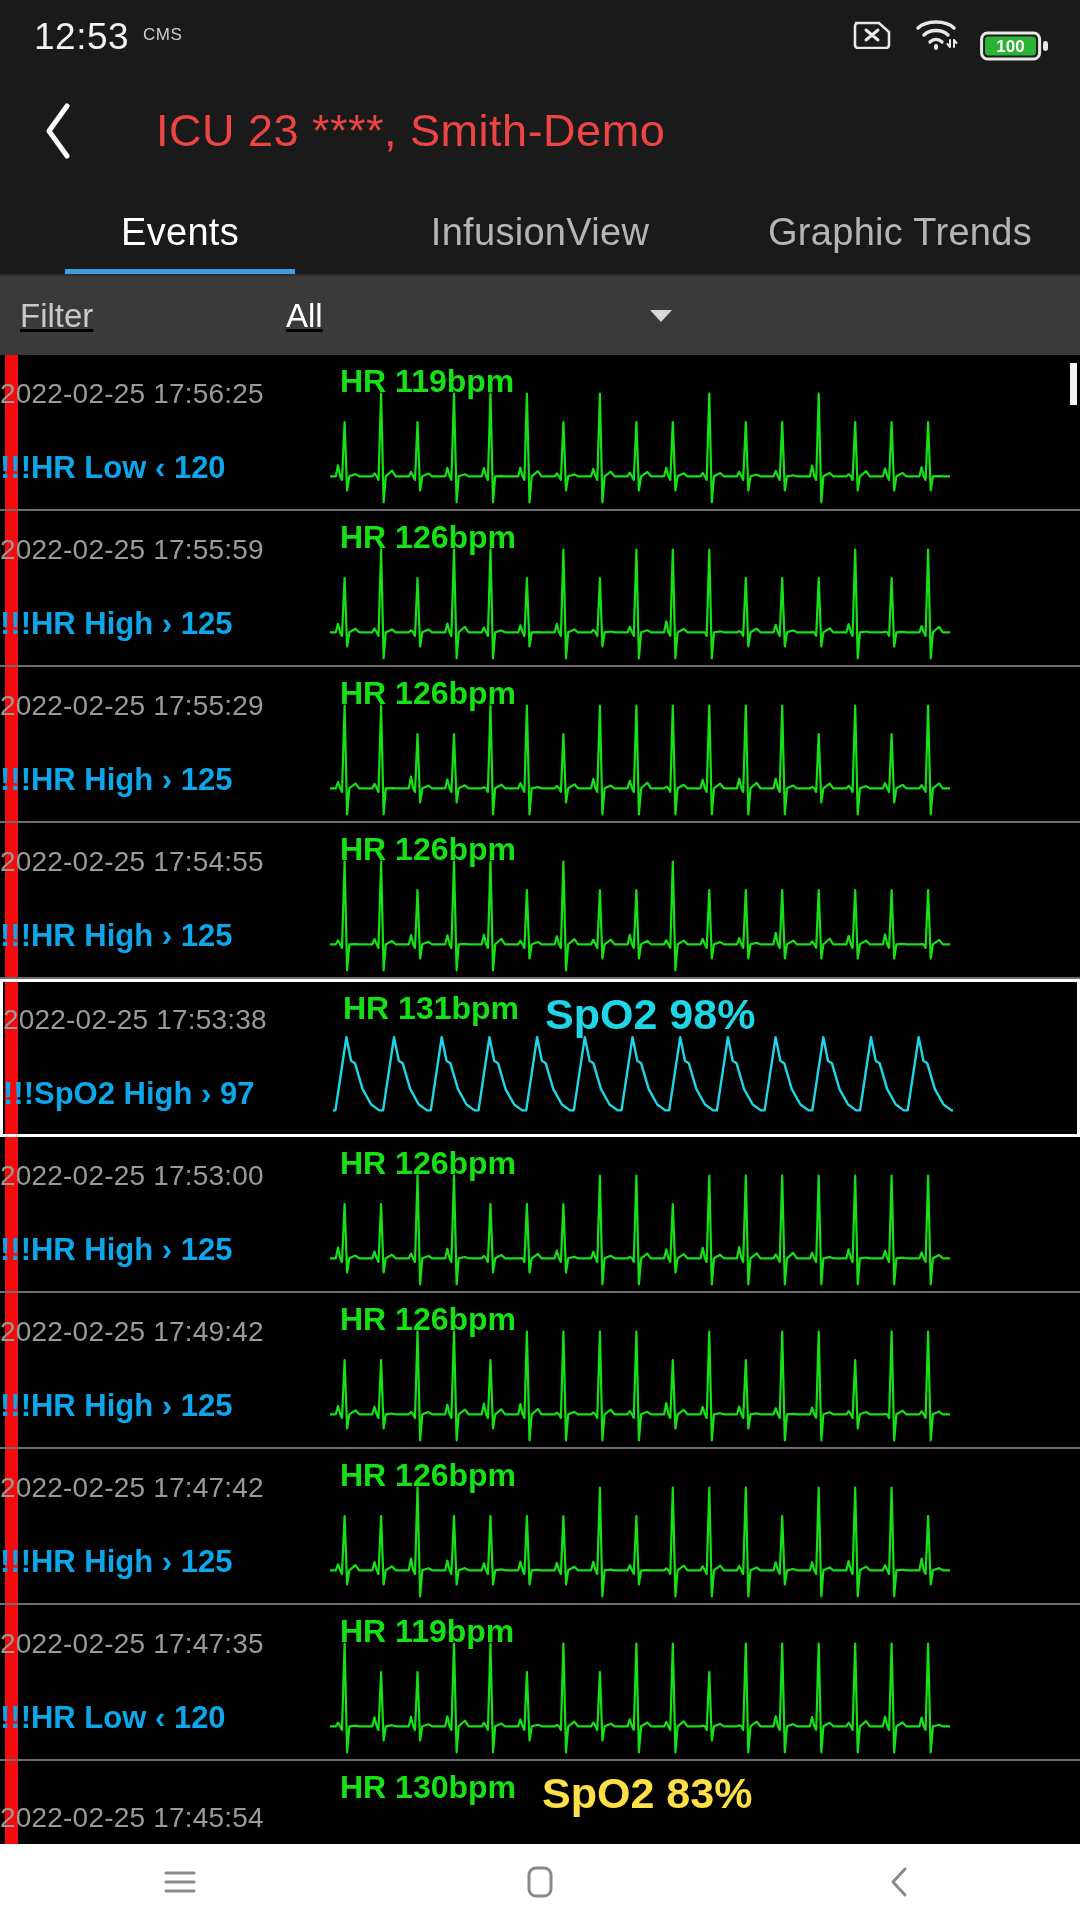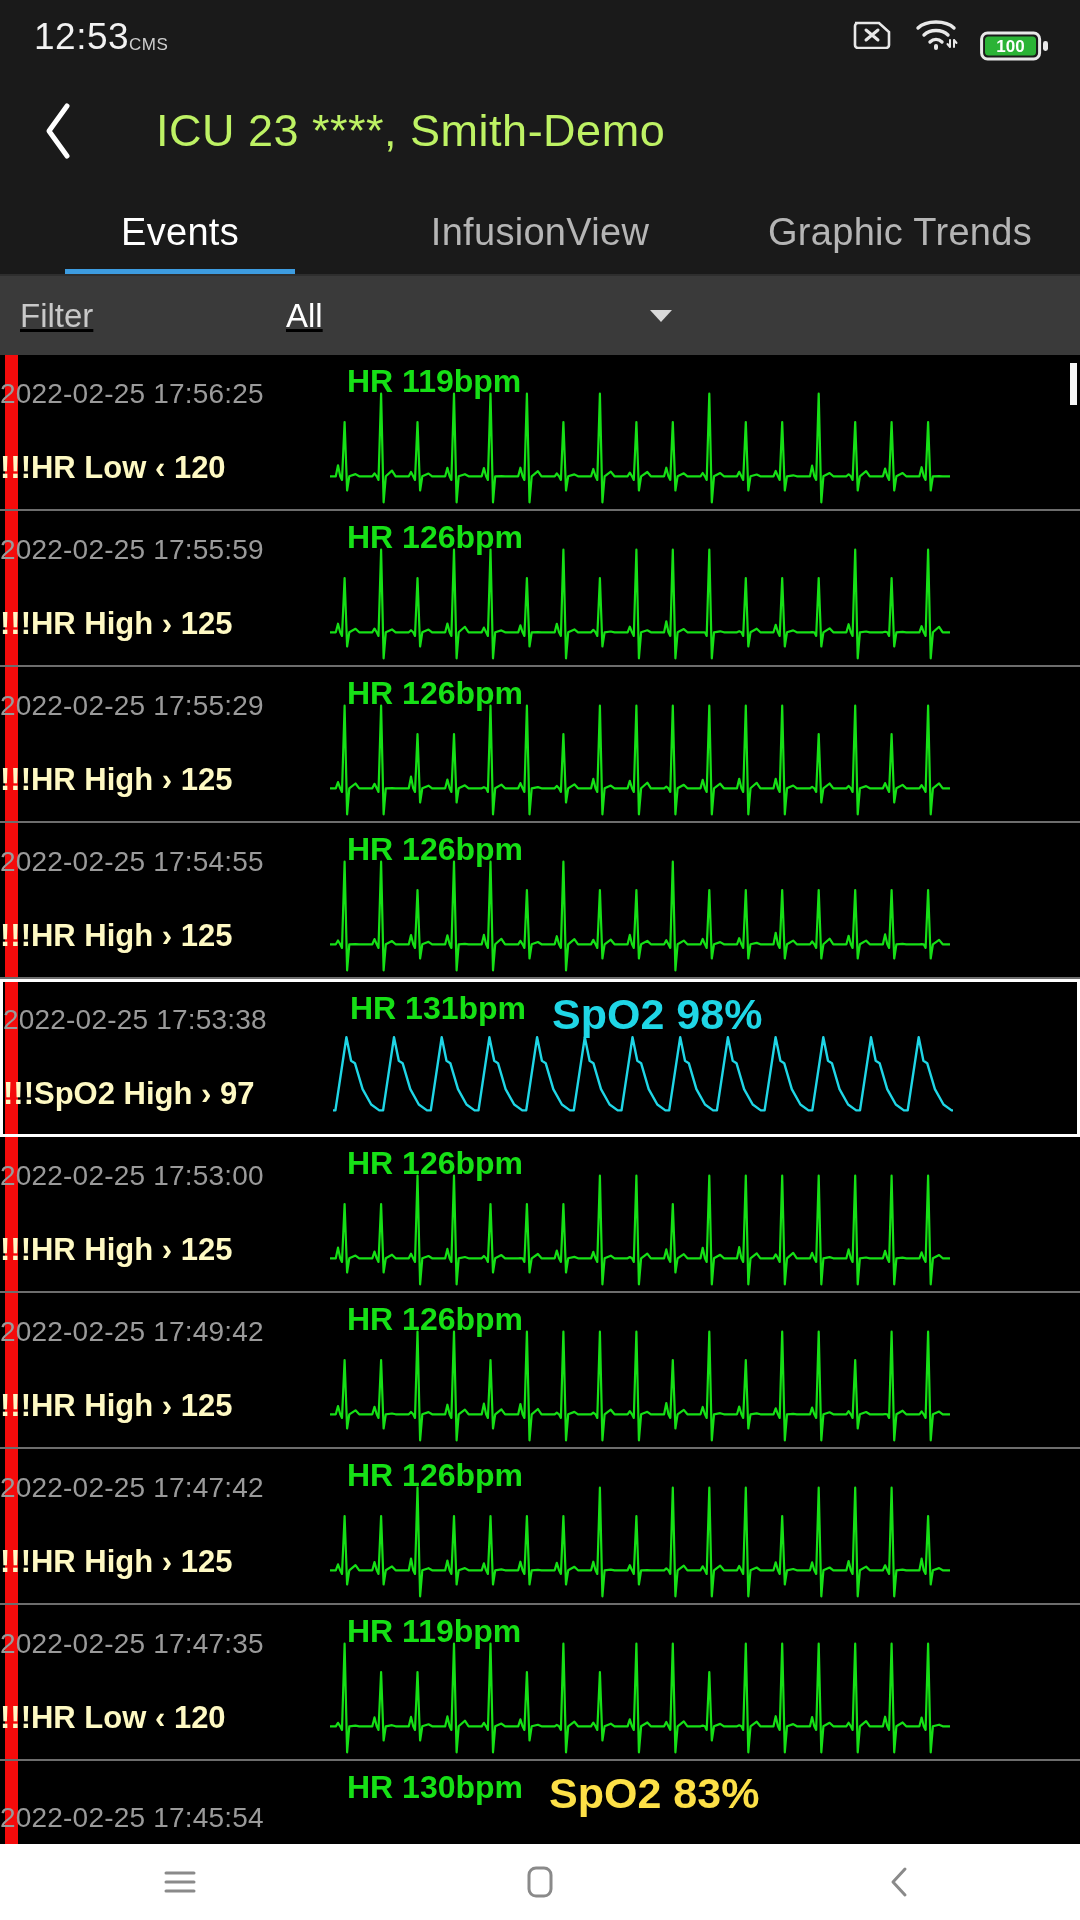--- a/index.html
+++ b/index.html
@@ -25,21 +25,21 @@
   
   .statusbar {
     position: relative;
     height: 72px;
     background: #1a1a1a;
     display: flex;
     align-items: center;
     padding: 0 30px 0 34px;
     box-sizing: border-box;
   }
-  .sb-left { display: flex; align-items: flex-end; }
+  .sb-left { display: flex; align-items: center; gap: 14px; }
   .sb-clock {
     color: #f2f2f2;
     font-size: 37px;
     letter-spacing: 0.5px;
     line-height: 1;
   }
   .sb-carrier {
     color: #cfcfcf;
     font-size: 17px;
     letter-spacing: 0.5px;
@@ -66,21 +66,21 @@
   }
   .back-btn {
     width: 118px;
     height: 118px;
     display: flex;
     align-items: center;
     justify-content: center;
     flex: 0 0 auto;
   }
   .title-text {
-    color: #bef264;
+    color: #ef4444;
     font-size: 45px;
     font-weight: 400;
     letter-spacing: 0.5px;
     white-space: nowrap;
     margin-left: 38px;
   }
 
   
   .tabbar {
     position: relative;
@@ -189,40 +189,39 @@
     justify-content: center;
   }
   .row-time {
     color: #9a9a9a;
     font-size: 28px;
     letter-spacing: 0.2px;
     margin-bottom: 40px;
     white-space: nowrap;
   }
   .row-alarm {
-    color: #fef9c3;
+    color: #0ea5e9;
     font-size: 31px;
     font-weight: 700;
     white-space: nowrap;
   }
   .row-right {
     flex: 1 1 auto;
     position: relative;
     padding-left: 8px;
     overflow: hidden;
   }
   .vitals {
     position: absolute;
     top: 8px;
     left: 10px;
     display: flex;
     gap: 26px;
     white-space: nowrap;
     z-index: 2;
-    margin-left: 7px;
   }
   .vital-hr { color: #16e016; font-size: 32px; font-weight: 700; }
   .vital-spo2 { color: #1fd6e6; font-size: 43px; font-weight: 700; }
   .wave {
     position: absolute;
     left: 0;
     top: 34px;
     width: 620px;
     height: 118px;
   }

